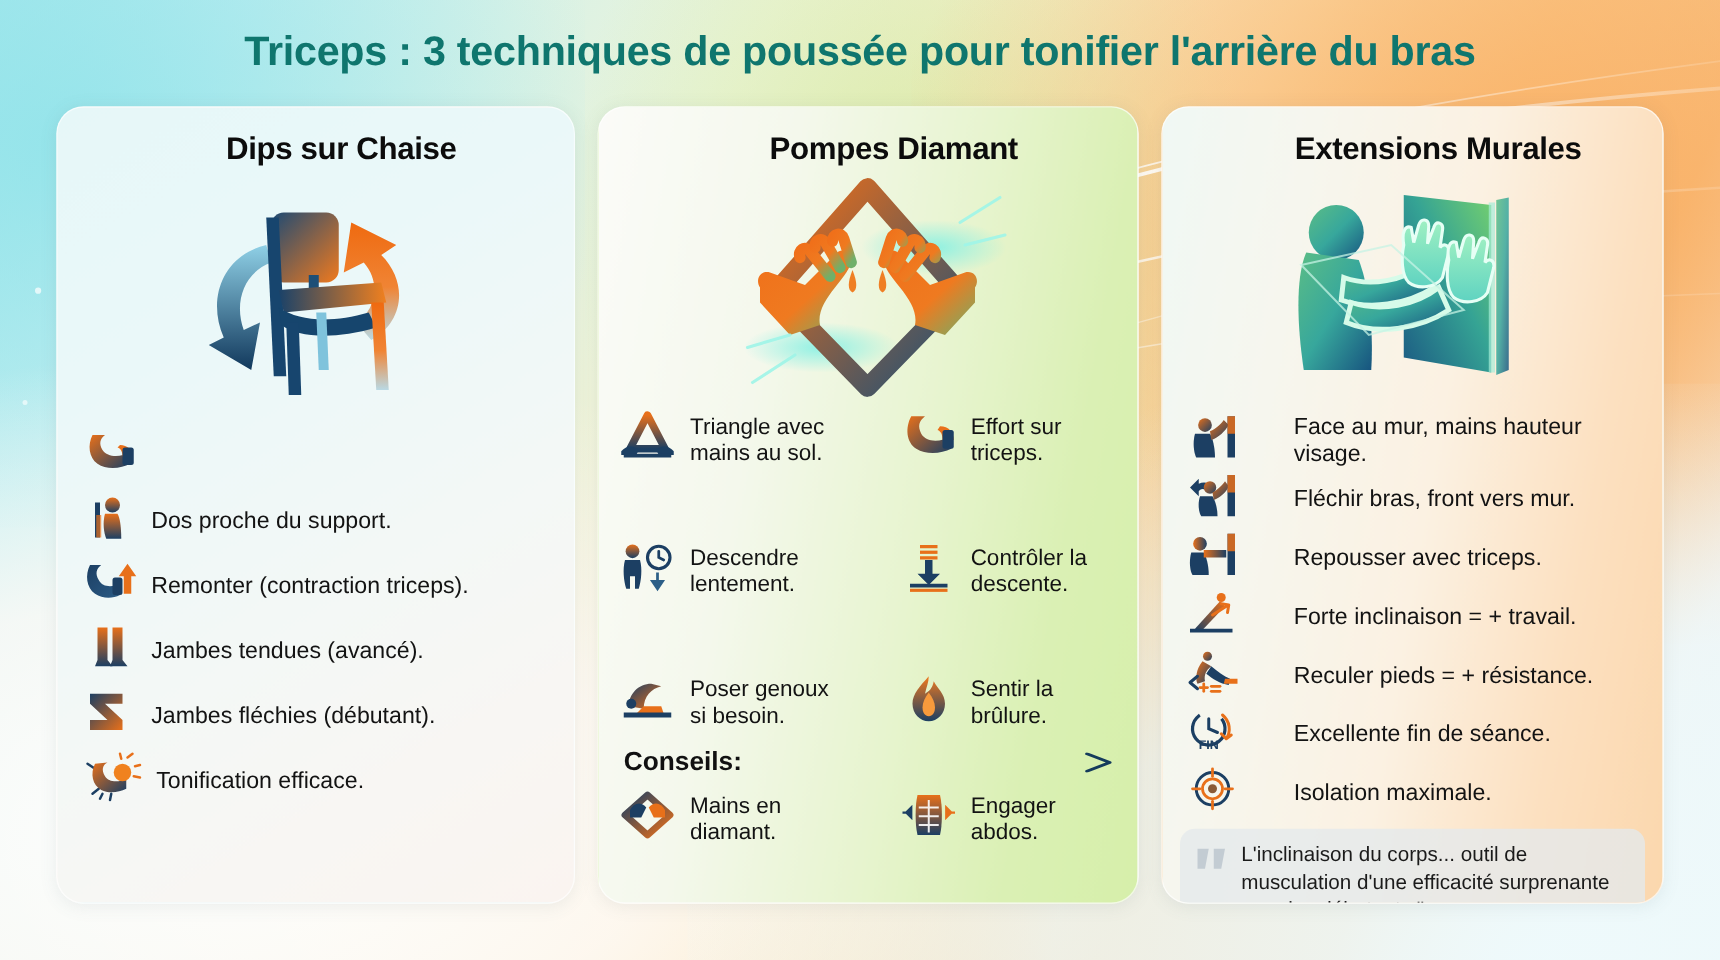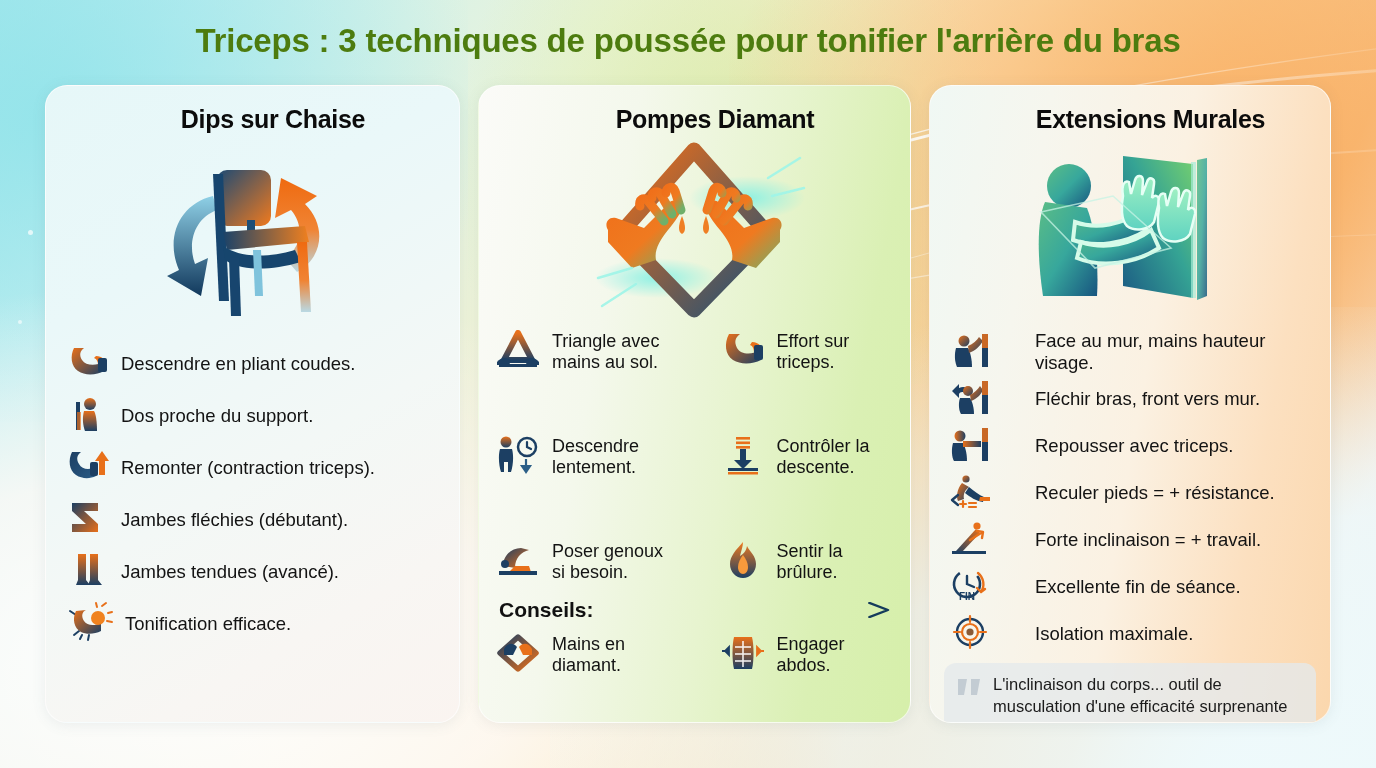--- a/index.html
+++ b/index.html
@@ -44,21 +44,21 @@
   }
   .bg-green{
     position:absolute;left:34%;top:-20%;width:38%;height:70%;
     background:radial-gradient(ellipse at 50% 60%, rgba(196,233,140,.55) 0%, rgba(206,238,160,.25) 48%, rgba(206,238,160,0) 75%);
   }
   .swoosh{position:absolute;right:0;top:4%;width:62%;height:66%;pointer-events:none;}
   .dot{position:absolute;border-radius:50%;background:rgba(255,255,255,.88);}
   
   .title{
     position:absolute;top:22px;left:0;right:0;text-align:center;
-    font-size:33px;font-weight:bold;color:#4d7c0f;letter-spacing:-.2px;
+    font-size:33px;font-weight:bold;color:#0f766e;letter-spacing:-.2px;
   }
   
   .cards{
     position:absolute;top:85px;left:45px;right:45px;height:638px;
     display:flex;gap:18px;
   }
   .card{
     position:relative;border-radius:22px;overflow:hidden;
     box-shadow:0 2px 14px rgba(90,110,120,.10);
     border:1px solid rgba(255,255,255,.65);
@@ -196,21 +196,20 @@
                   <linearGradient id="i12" x1="0" y1="0" x2="1" y2="1">
                     <stop offset="0" stop-color="#e8701a"></stop>
                     <stop offset="1" stop-color="#1c3f63"></stop>
                   </linearGradient>
                 </defs>
               <path d="M8,4 C4,12 5,22 12,27 C19,32 31,31 38,27 L38,18 C30,22 20,22 16,16 C13,11 14,7 18,4 Z" fill="url(#i12)"></path>
               <path d="M30,12 C36,12 40,16 40,21 L32,21 C32,18 31,15 28,14 Z" fill="#e8701a"></path>
               <rect x="32" y="14" width="9" height="14" rx="2" fill="#1c3f63"></rect>
             </svg>
           </span>
-          <span class="li-txt">Descendre en pliant coudes.</span>
         </div>
 
         <div class="li">
           <span class="ico">
             <svg width="44" height="36" viewBox="0 0 44 36">
               <defs>
                   <linearGradient id="i13" x1="0" y1="0" x2="0" y2="1">
                     <stop offset="0" stop-color="#e8701a"></stop>
                     <stop offset="1" stop-color="#1c3f63"></stop>
                   </linearGradient>
@@ -238,45 +237,45 @@
               <path d="M36,3 L43,13 L39,13 L39,27 L33,27 L33,13 L29,13 Z" fill="#e8701a"></path>
             </svg>
           </span>
           <span class="li-txt">Remonter (contraction triceps).</span>
         </div>
 
         <div class="li">
           <span class="ico">
             <svg width="44" height="36" viewBox="0 0 44 36">
               <defs>
+                  <linearGradient id="i16" x1="0" y1="0" x2="0" y2="1">
+                    <stop offset="0" stop-color="#e8701a"></stop>
+                    <stop offset="1" stop-color="#1c3f63"></stop>
+                  </linearGradient>
+                </defs>
+              <path d="M12,2 L20,2 L20,28 L24,33 L10,33 L12,28 Z" fill="url(#i16)"></path>
+              <path d="M24,2 L32,2 L32,28 L36,33 L22,33 L24,28 Z" fill="url(#i16)"></path>
+            </svg>
+          </span>
+          <span class="li-txt">Jambes tendues (avancé).</span>
+        </div>
+
+        <div class="li">
+          <span class="ico">
+            <svg width="44" height="36" viewBox="0 0 44 36">
+              <defs>
                   <linearGradient id="i15" x1="0" y1="0" x2="1" y2="1">
                     <stop offset="0" stop-color="#1c3f63"></stop>
                     <stop offset="1" stop-color="#e8701a"></stop>
                   </linearGradient>
                 </defs>
               <path d="M6,3 L32,3 L32,11 L18,11 L32,24 L32,32 L6,32 L6,24 L20,24 L6,11 Z" fill="url(#i15)"></path>
             </svg>
           </span>
           <span class="li-txt">Jambes fléchies (débutant).</span>
-        </div>
-
-        <div class="li">
-          <span class="ico">
-            <svg width="44" height="36" viewBox="0 0 44 36">
-              <defs>
-                  <linearGradient id="i16" x1="0" y1="0" x2="0" y2="1">
-                    <stop offset="0" stop-color="#e8701a"></stop>
-                    <stop offset="1" stop-color="#1c3f63"></stop>
-                  </linearGradient>
-                </defs>
-              <path d="M12,2 L20,2 L20,28 L24,33 L10,33 L12,28 Z" fill="url(#i16)"></path>
-              <path d="M24,2 L32,2 L32,28 L36,33 L22,33 L24,28 Z" fill="url(#i16)"></path>
-            </svg>
-          </span>
-          <span class="li-txt">Jambes tendues (avancé).</span>
         </div>
 
         <div class="li">
           <span class="ico">
             <svg width="48" height="42" viewBox="0 0 48 42">
               <defs>
                   <linearGradient id="i17" x1="0" y1="0" x2="1" y2="1">
                     <stop offset="0" stop-color="#e8701a"></stop>
                     <stop offset="1" stop-color="#1c3f63"></stop>
                   </linearGradient>
@@ -634,20 +633,38 @@
               <rect x="32" y="2" width="6" height="14" fill="#e8701a" opacity=".85"></rect>
             </svg>
           </span>
           <span class="li-txt">Repousser avec triceps.</span>
         </div>
 
         <div class="li">
           <span class="ico">
             <svg width="42" height="36" viewBox="0 0 42 36">
               <defs>
+                  <linearGradient id="i35" x1="0" y1="1" x2="1" y2="0">
+                    <stop offset="0" stop-color="#1c3f63"></stop>
+                    <stop offset="1" stop-color="#e8701a"></stop>
+                  </linearGradient>
+                </defs>
+              <circle cx="27" cy="6" r="3.6" fill="#e8701a"></circle>
+              <path d="M6,31 L26,9 L30,13 L11,33 Z" fill="url(#i35)"></path>
+              <path d="M20,20 L31,13 M27,11 L33,12 L32,18" fill="none" stroke="#e8701a" stroke-width="2.4" stroke-linecap="round" stroke-linejoin="round"></path>
+              <rect x="2" y="31" width="34" height="3" fill="#1c3f63"></rect>
+            </svg>
+          </span>
+          <span class="li-txt">Forte inclinaison = + travail.</span>
+        </div>
+
+        <div class="li">
+          <span class="ico">
+            <svg width="42" height="36" viewBox="0 0 42 36">
+              <defs>
                   <linearGradient id="i34" x1="0" y1="0" x2="1" y2="1">
                     <stop offset="0" stop-color="#e8701a"></stop>
                     <stop offset="1" stop-color="#1c3f63"></stop>
                   </linearGradient>
                 </defs>
               <circle cx="16" cy="6" r="3.6" fill="url(#i34)"></circle>
               <path d="M12,10 C7,16 6,24 8,28 L14,26 C13,21 15,17 19,14 Z" fill="url(#i34)"></path>
               <path d="M19,14 C24,18 29,22 34,24 L33,29 C26,28 20,24 15,20 Z" fill="#1c3f63"></path>
               <path d="M30,24 L40,24 L40,28 L29,28 Z" fill="#e8701a"></path>
               <path d="M8,22 L2,27 L8,32" fill="none" stroke="#1c3f63" stroke-width="2.4" stroke-linecap="round" stroke-linejoin="round"></path>
@@ -658,38 +675,20 @@
                   <line x1="19" y1="34" x2="26" y2="34"></line>
               </g>
             </svg>
           </span>
           <span class="li-txt">Reculer pieds = + résistance.</span>
         </div>
 
         <div class="li">
           <span class="ico">
             <svg width="42" height="36" viewBox="0 0 42 36">
-              <defs>
-                  <linearGradient id="i35" x1="0" y1="1" x2="1" y2="0">
-                    <stop offset="0" stop-color="#1c3f63"></stop>
-                    <stop offset="1" stop-color="#e8701a"></stop>
-                  </linearGradient>
-                </defs>
-              <circle cx="27" cy="6" r="3.6" fill="#e8701a"></circle>
-              <path d="M6,31 L26,9 L30,13 L11,33 Z" fill="url(#i35)"></path>
-              <path d="M20,20 L31,13 M27,11 L33,12 L32,18" fill="none" stroke="#e8701a" stroke-width="2.4" stroke-linecap="round" stroke-linejoin="round"></path>
-              <rect x="2" y="31" width="34" height="3" fill="#1c3f63"></rect>
-            </svg>
-          </span>
-          <span class="li-txt">Forte inclinaison = + travail.</span>
-        </div>
-
-        <div class="li">
-          <span class="ico">
-            <svg width="42" height="36" viewBox="0 0 42 36">
               <circle cx="17" cy="17" r="13" fill="none" stroke="#1c3f63" stroke-width="2.6" stroke-dasharray="62 20" transform="rotate(-38 17 17)"></circle>
               <path d="M17,9 L17,17 L24,20" fill="none" stroke="#1c3f63" stroke-width="2.4" stroke-linecap="round"></path>
               <path d="M28,6 C34,11 35,19 31,25 M31,25 L27,21 M31,25 L35,22" fill="none" stroke="#e8701a" stroke-width="2.4" stroke-linecap="round" stroke-linejoin="round"></path>
               <text x="17" y="33" font-family="Liberation Sans, sans-serif" font-size="10" font-weight="bold" fill="#1c3f63" text-anchor="middle">FIN</text>
             </svg>
           </span>
           <span class="li-txt">Excellente fin de séance.</span>
         </div>
 
         <div class="li">

